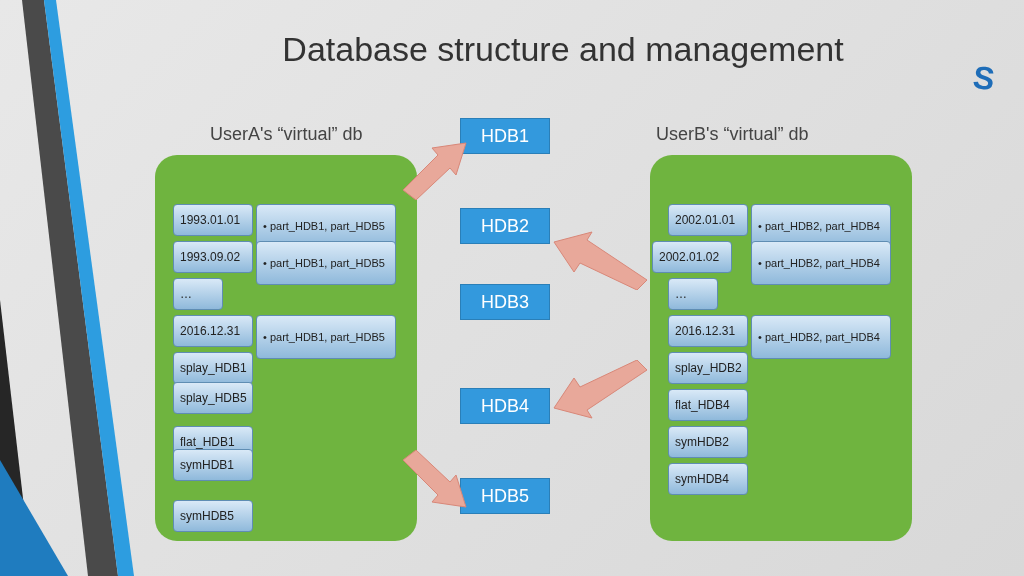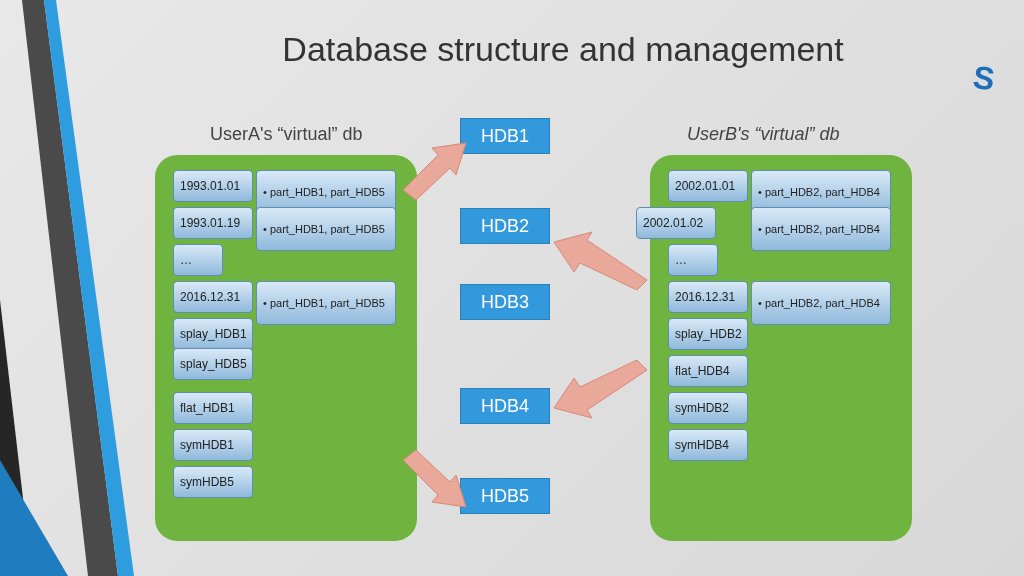--- a/index.html
+++ b/index.html
@@ -16,36 +16,37 @@
   }
   .logo {
     position: absolute; top: 60px; right: 30px;
     font-size: 32px; font-weight: bold; color: #1e6db8;
     transform: rotate(8deg);
   }
   .subtitle {
     position: absolute; top: 108px; font-size: 18px; color: #444; font-weight: 400; margin-top: 16px;
   }
   .subtitle.left { left: 210px; }
-  .subtitle.right { left: 687px; font-style: italic; }
+  .subtitle.right { left: 656px; }
 
   .green-panel {
     position: absolute; top: 155px; width: 262px; height: 386px;
     background: #6fb43f; border-radius: 22px;
   }
   .green-panel.left { left: 155px; }
   .green-panel.right { left: 650px; }
 
   .cell {
     position: absolute;
     background: linear-gradient(#d9e9f7 0%, #8fb9db 100%);
     border: 1px solid #5f8db3; border-radius: 4px;
     font-size: 12px; color: #222;
     display: flex; align-items: center; padding-left: 6px;
     white-space: nowrap;
+    margin-top: 34px;
   }
   .cell.date { width: 80px; height: 32px; }
   .cell.desc { width: 140px; height: 44px; font-size: 11px; }
   .cell.wide { width: 80px; height: 32px; }
 
   .hdb-box {
     position: absolute; width: 90px; height: 36px;
     background: #3399dd; color: #fff; font-size: 18px;
     display: flex; align-items: center; justify-content: center;
     border: 1px solid #2a7fb8; left: 460px;
@@ -73,35 +74,35 @@
 <div class="green-panel right"></div>
 
 <div class="hdb-box" style="top:118px">HDB1</div>
 <div class="hdb-box" style="top:208px">HDB2</div>
 <div class="hdb-box" style="top:284px">HDB3</div>
 <div class="hdb-box" style="top:388px">HDB4</div>
 <div class="hdb-box" style="top:478px">HDB5</div>
 
 <div class="cell date" style="left:173px;top:170px">1993.01.01</div>
 <div class="cell desc" style="left:256px;top:170px">• part_HDB1, part_HDB5</div>
-<div class="cell date" style="left:173px;top:207px">1993.01.19</div>
+<div class="cell date" style="left:173px;top:207px">1993.09.02</div>
 <div class="cell desc" style="left:256px;top:207px">• part_HDB1, part_HDB5</div>
 <div class="cell date" style="left:173px;top:244px;width:50px">…</div>
 <div class="cell date" style="left:173px;top:281px">2016.12.31</div>
 <div class="cell desc" style="left:256px;top:281px">• part_HDB1, part_HDB5</div>
 
 <div class="cell wide" style="left:173px;top:318px">splay_HDB1</div>
 <div class="cell wide" style="left:173px;top:348px">splay_HDB5</div>
 <div class="cell wide" style="left:173px;top:392px">flat_HDB1</div>
-<div class="cell wide" style="left:173px;top:429px">symHDB1</div>
+<div class="cell wide" style="left:173px;top:415px">symHDB1</div>
 <div class="cell wide" style="left:173px;top:466px">symHDB5</div>
 
 <div class="cell date" style="left:668px;top:170px">2002.01.01</div>
 <div class="cell desc" style="left:751px;top:170px">• part_HDB2, part_HDB4</div>
-<div class="cell date" style="left:636px;top:207px">2002.01.02</div>
+<div class="cell date" style="left:652px;top:207px">2002.01.02</div>
 <div class="cell desc" style="left:751px;top:207px">• part_HDB2, part_HDB4</div>
 <div class="cell date" style="left:668px;top:244px;width:50px">…</div>
 <div class="cell date" style="left:668px;top:281px">2016.12.31</div>
 <div class="cell desc" style="left:751px;top:281px">• part_HDB2, part_HDB4</div>
 
 <div class="cell wide" style="left:668px;top:318px">splay_HDB2</div>
 <div class="cell wide" style="left:668px;top:355px">flat_HDB4</div>
 <div class="cell wide" style="left:668px;top:392px">symHDB2</div>
 <div class="cell wide" style="left:668px;top:429px">symHDB4</div>
 

